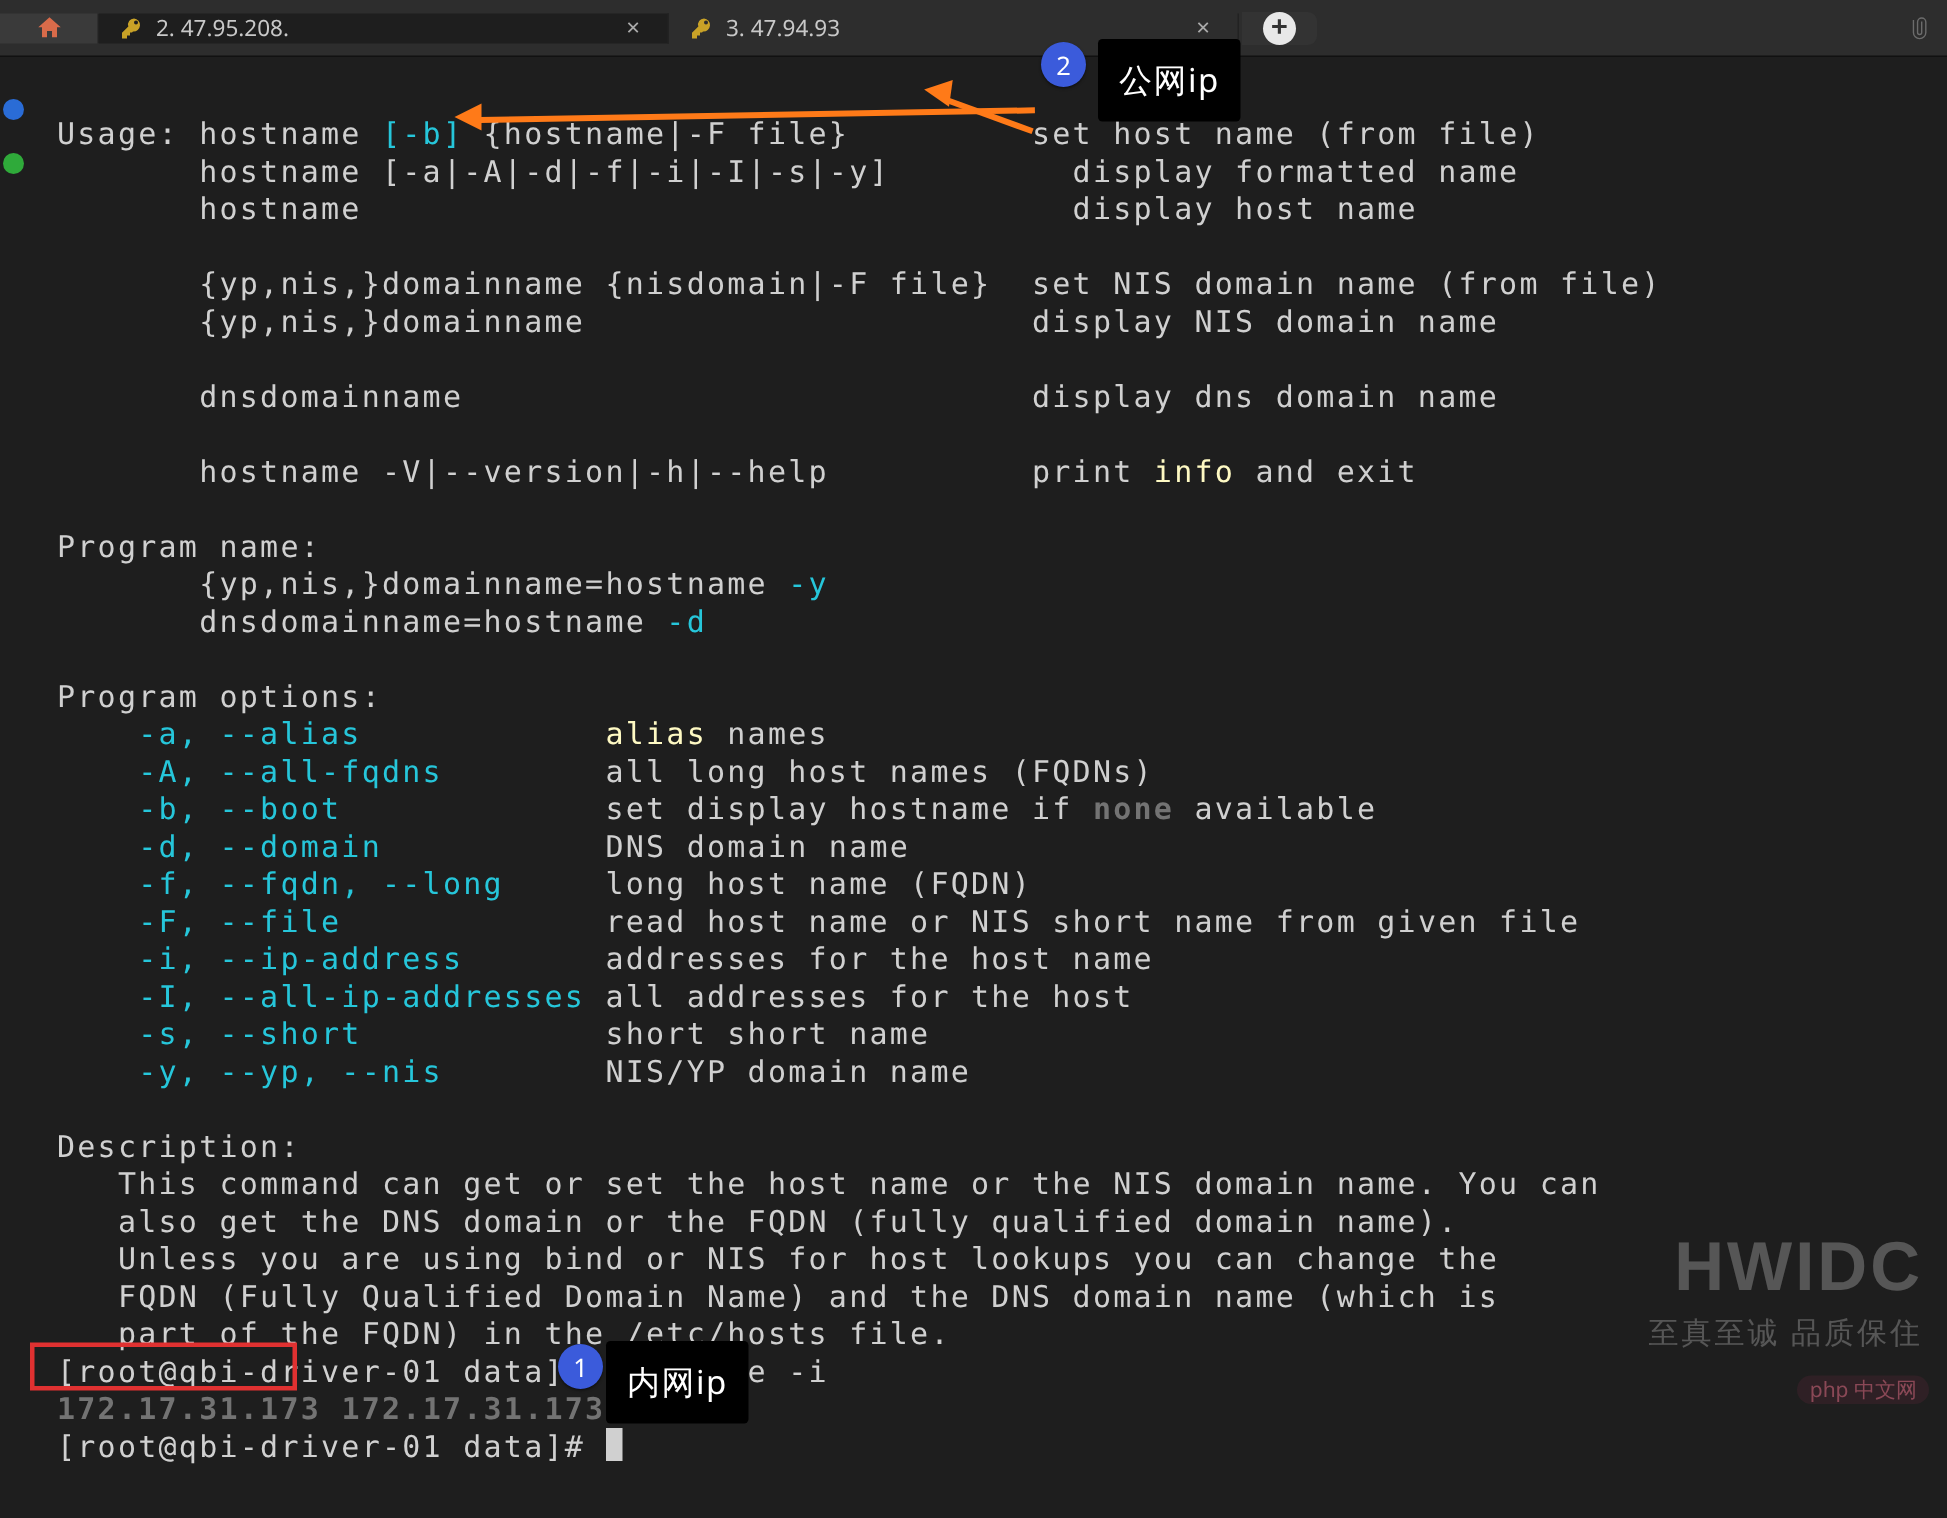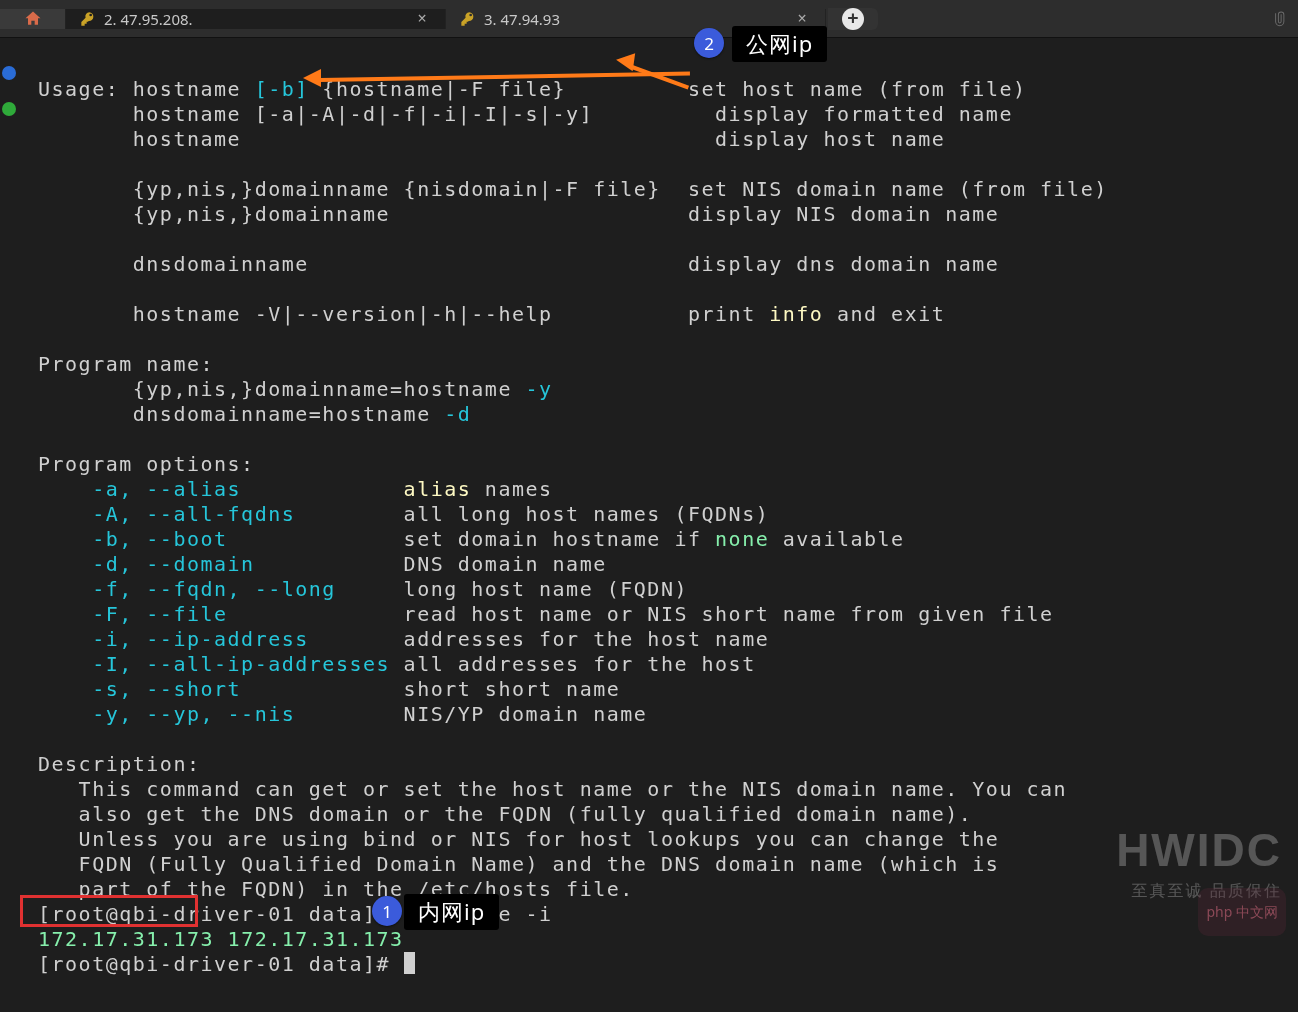--- a/index.html
+++ b/index.html
@@ -71,65 +71,65 @@
   
   .term {
     position: absolute;
     left: 18px; top: 38px; right: 0; bottom: 0;
     padding: 14px 20px 14px 20px;
     white-space: pre;
     letter-spacing: 1.5px;
     line-height: 25px;
   }
   .c-cy  { color: #26c6da; }      
-  .c-mag { color: #86efac; }      
+  .c-mag { color: #737373; font-weight: bold; }      
   .c-blu { color: #fef9c3; }      
   .cursor {
     display: inline-block; width: 11px; height: 22px;
     background: #d0d0d0; vertical-align: -3px;
   }
 
   
   .annot { position: absolute; pointer-events: none; }
   .callnum {
     position: absolute; width: 30px; height: 30px; border-radius: 50%;
     background: #3b5bdb; color: #fff; font-size: 17px;
     font-family: system-ui, Arial, sans-serif;
     display: flex; align-items: center; justify-content: center;
     box-shadow: 0 1px 2px rgba(0,0,0,.5);
   }
   .calllabel {
     position: absolute; background: #000; color: #fff;
     font-size: 22px; font-family: "Microsoft YaHei", system-ui, sans-serif;
-    padding: 2px 14px; border-radius: 3px; letter-spacing: 1px;
+    padding: 12px 14px; border-radius: 3px; letter-spacing: 1px;
   }
   .redbox {
     position: absolute; border: 3px solid #e03131;
   }
 
   
   .arrow-line { position: absolute; background: #ff7a18; height: 4px; transform-origin: left center; }
   .arrow-head {
     position: absolute; width: 0; height: 0;
     border-top: 9px solid transparent; border-bottom: 9px solid transparent;
     border-right: 18px solid #ff7a18;
   }
 
   
   .wm {
     position: absolute; right: 16px; bottom: 110px;
     text-align: right; color: rgba(255,255,255,.25);
     font-family: Arial, sans-serif;
   }
   .wm .big { font-size: 46px; font-weight: bold; letter-spacing: 2px; }
-  .wm .small { font-size: 16px; letter-spacing: 2px; color: rgba(255,255,255,.25); margin-top: 4px; }
+  .wm .small { font-size: 20px; letter-spacing: 2px; color: rgba(255,255,255,.25); margin-top: 4px; font-family: Liberation Serif, serif; }
   .phpwm {
     position: absolute; right: 12px; bottom: 76px;
     color: rgba(200,100,120,.6); font-size: 14px; font-family: system-ui, sans-serif;
-    background: rgba(100,40,60,.25); padding: 14px 8px; border-radius: 10px; margin-left: 46px;
+    background: rgba(100,40,60,.25); padding: 0 8px; border-radius: 10px; margin-left: 46px;
   }
 </style>
 </head>
 <body>
 
 <div class="tabbar">
   <div class="hometab">
     <svg viewBox="0 0 24 24">
         <path fill="#d96b4a" d="M12 3l9 8h-3v8h-4v-5h-4v5H6v-8H3z"></path>
       </svg>
@@ -177,21 +177,21 @@
 <span></span>
 <span>       hostname -V|--version|-h|--help          print </span><span class="c-blu">info</span><span> and exit</span>
 <span></span>
 <span>Program name:</span>
 <span>       {yp,nis,}domainname=hostname </span><span class="c-cy">-y</span>
 <span>       dnsdomainname=hostname </span><span class="c-cy">-d</span>
 <span></span>
 <span>Program options:</span>
 <span class="c-cy">    -a, --alias            </span><span class="c-blu">alias</span><span> names</span>
 <span class="c-cy">    -A, --all-fqdns        </span><span>all long host names (FQDNs)</span>
-<span class="c-cy">    -b, --boot             </span><span>set domain hostname if </span><span class="c-mag">none</span><span> available</span>
+<span class="c-cy">    -b, --boot             </span><span>set display hostname if </span><span class="c-mag">none</span><span> available</span>
 <span class="c-cy">    -d, --domain           </span><span>DNS domain name</span>
 <span class="c-cy">    -f, --fqdn, --long     </span><span>long host name (FQDN)</span>
 <span class="c-cy">    -F, --file             </span><span>read host name or NIS short name from given file</span>
 <span class="c-cy">    -i, --ip-address       </span><span>addresses for the host name</span>
 <span class="c-cy">    -I, --all-ip-addresses </span><span>all addresses for the host</span>
 <span class="c-cy">    -s, --short            </span><span>short short name</span>
 <span class="c-cy">    -y, --yp, --nis        </span><span>NIS/YP domain name</span>
 <span></span>
 <span>Description:</span>
 <span>   This command can get or set the host name or the NIS domain name. You can</span>

